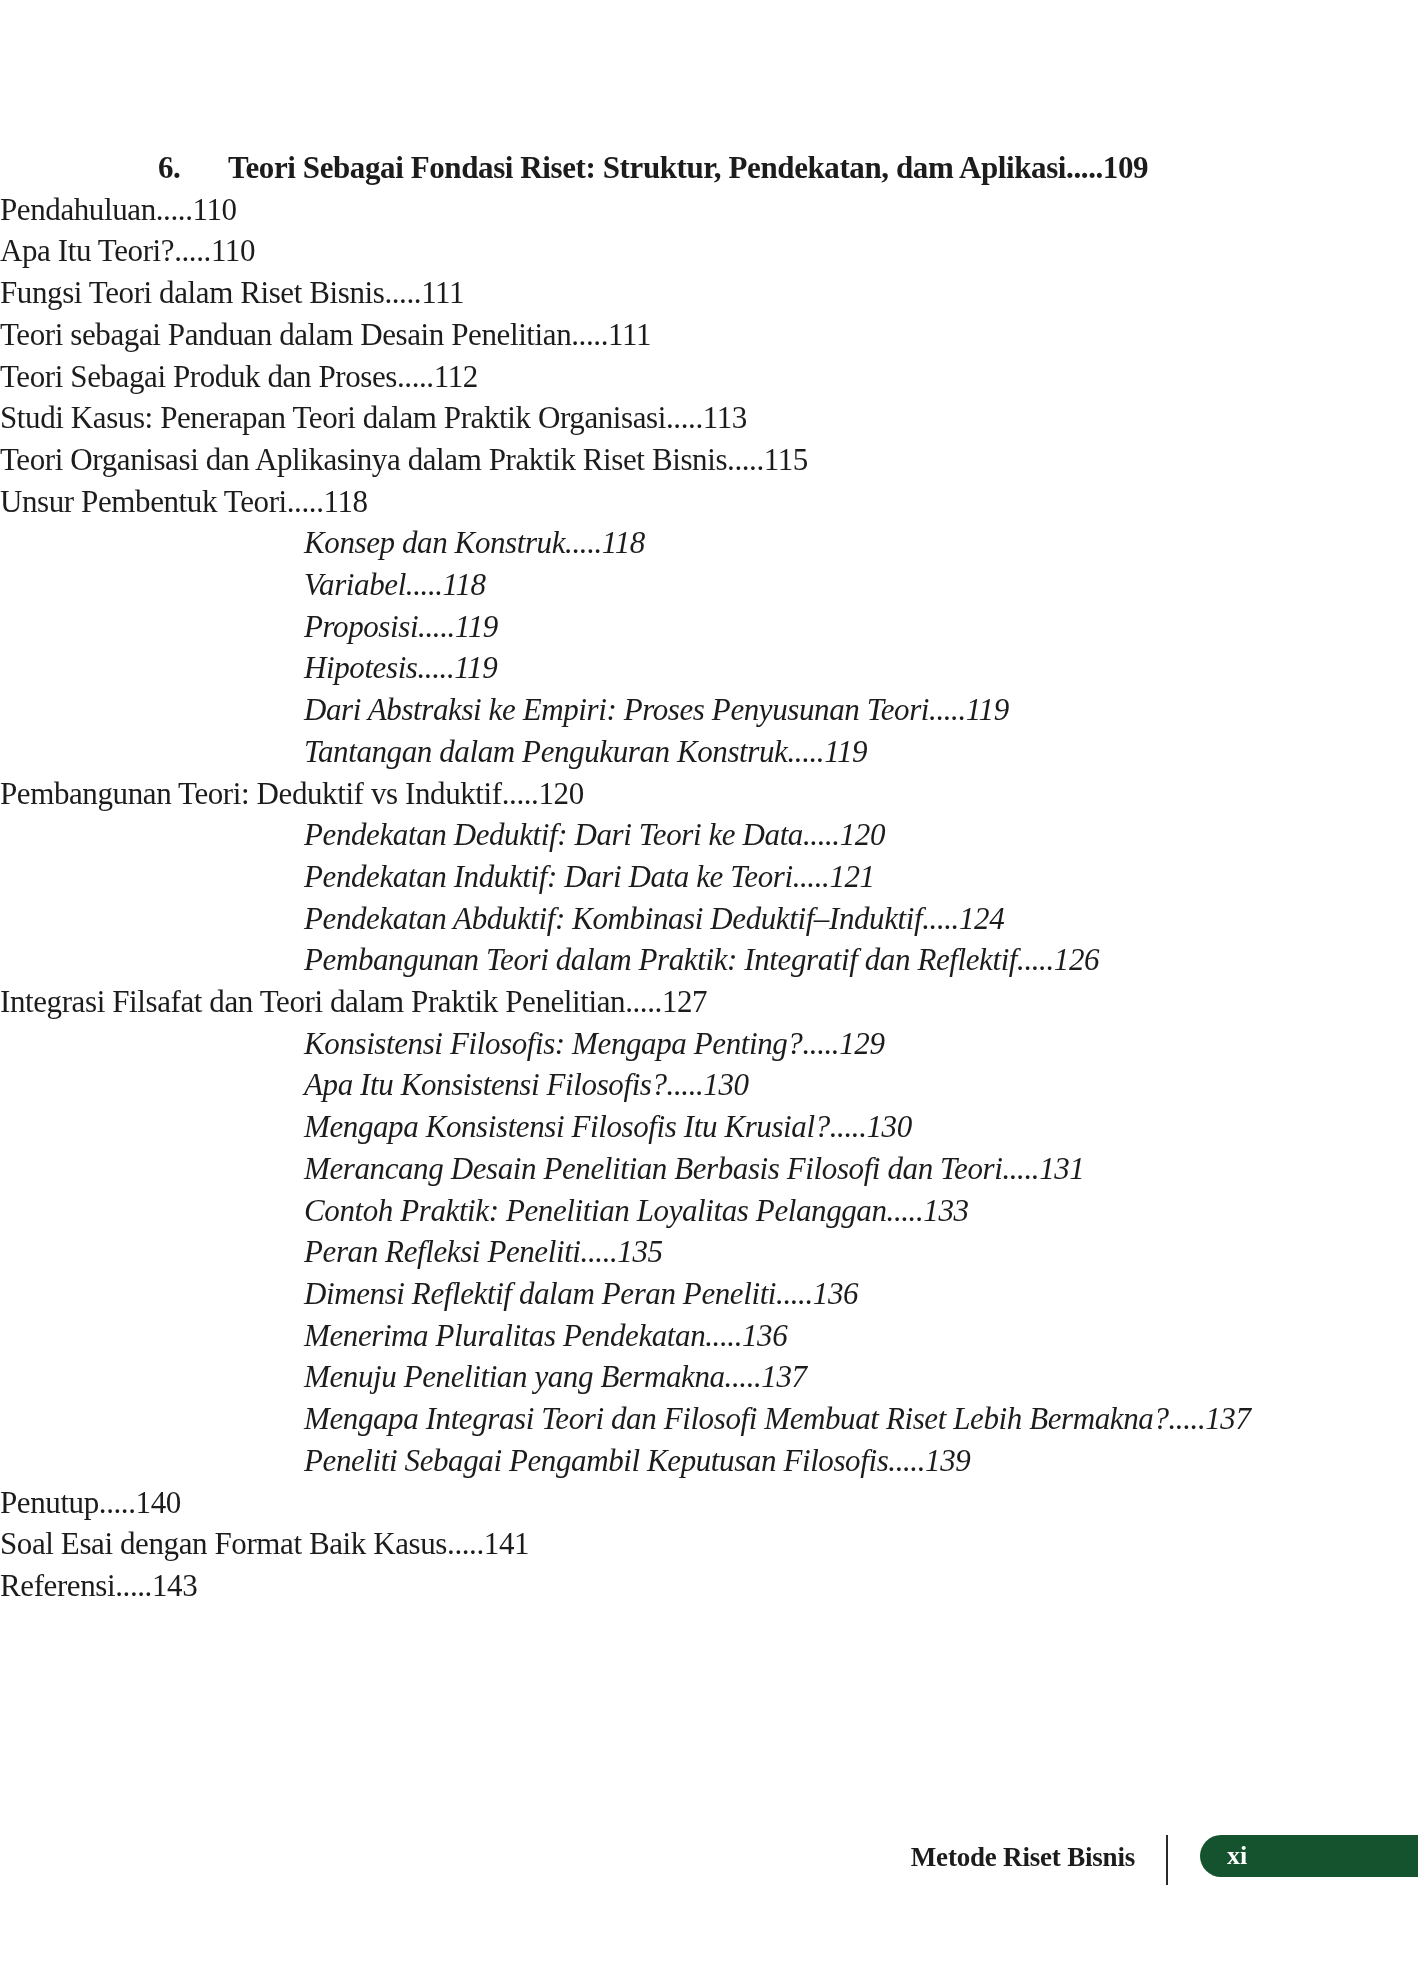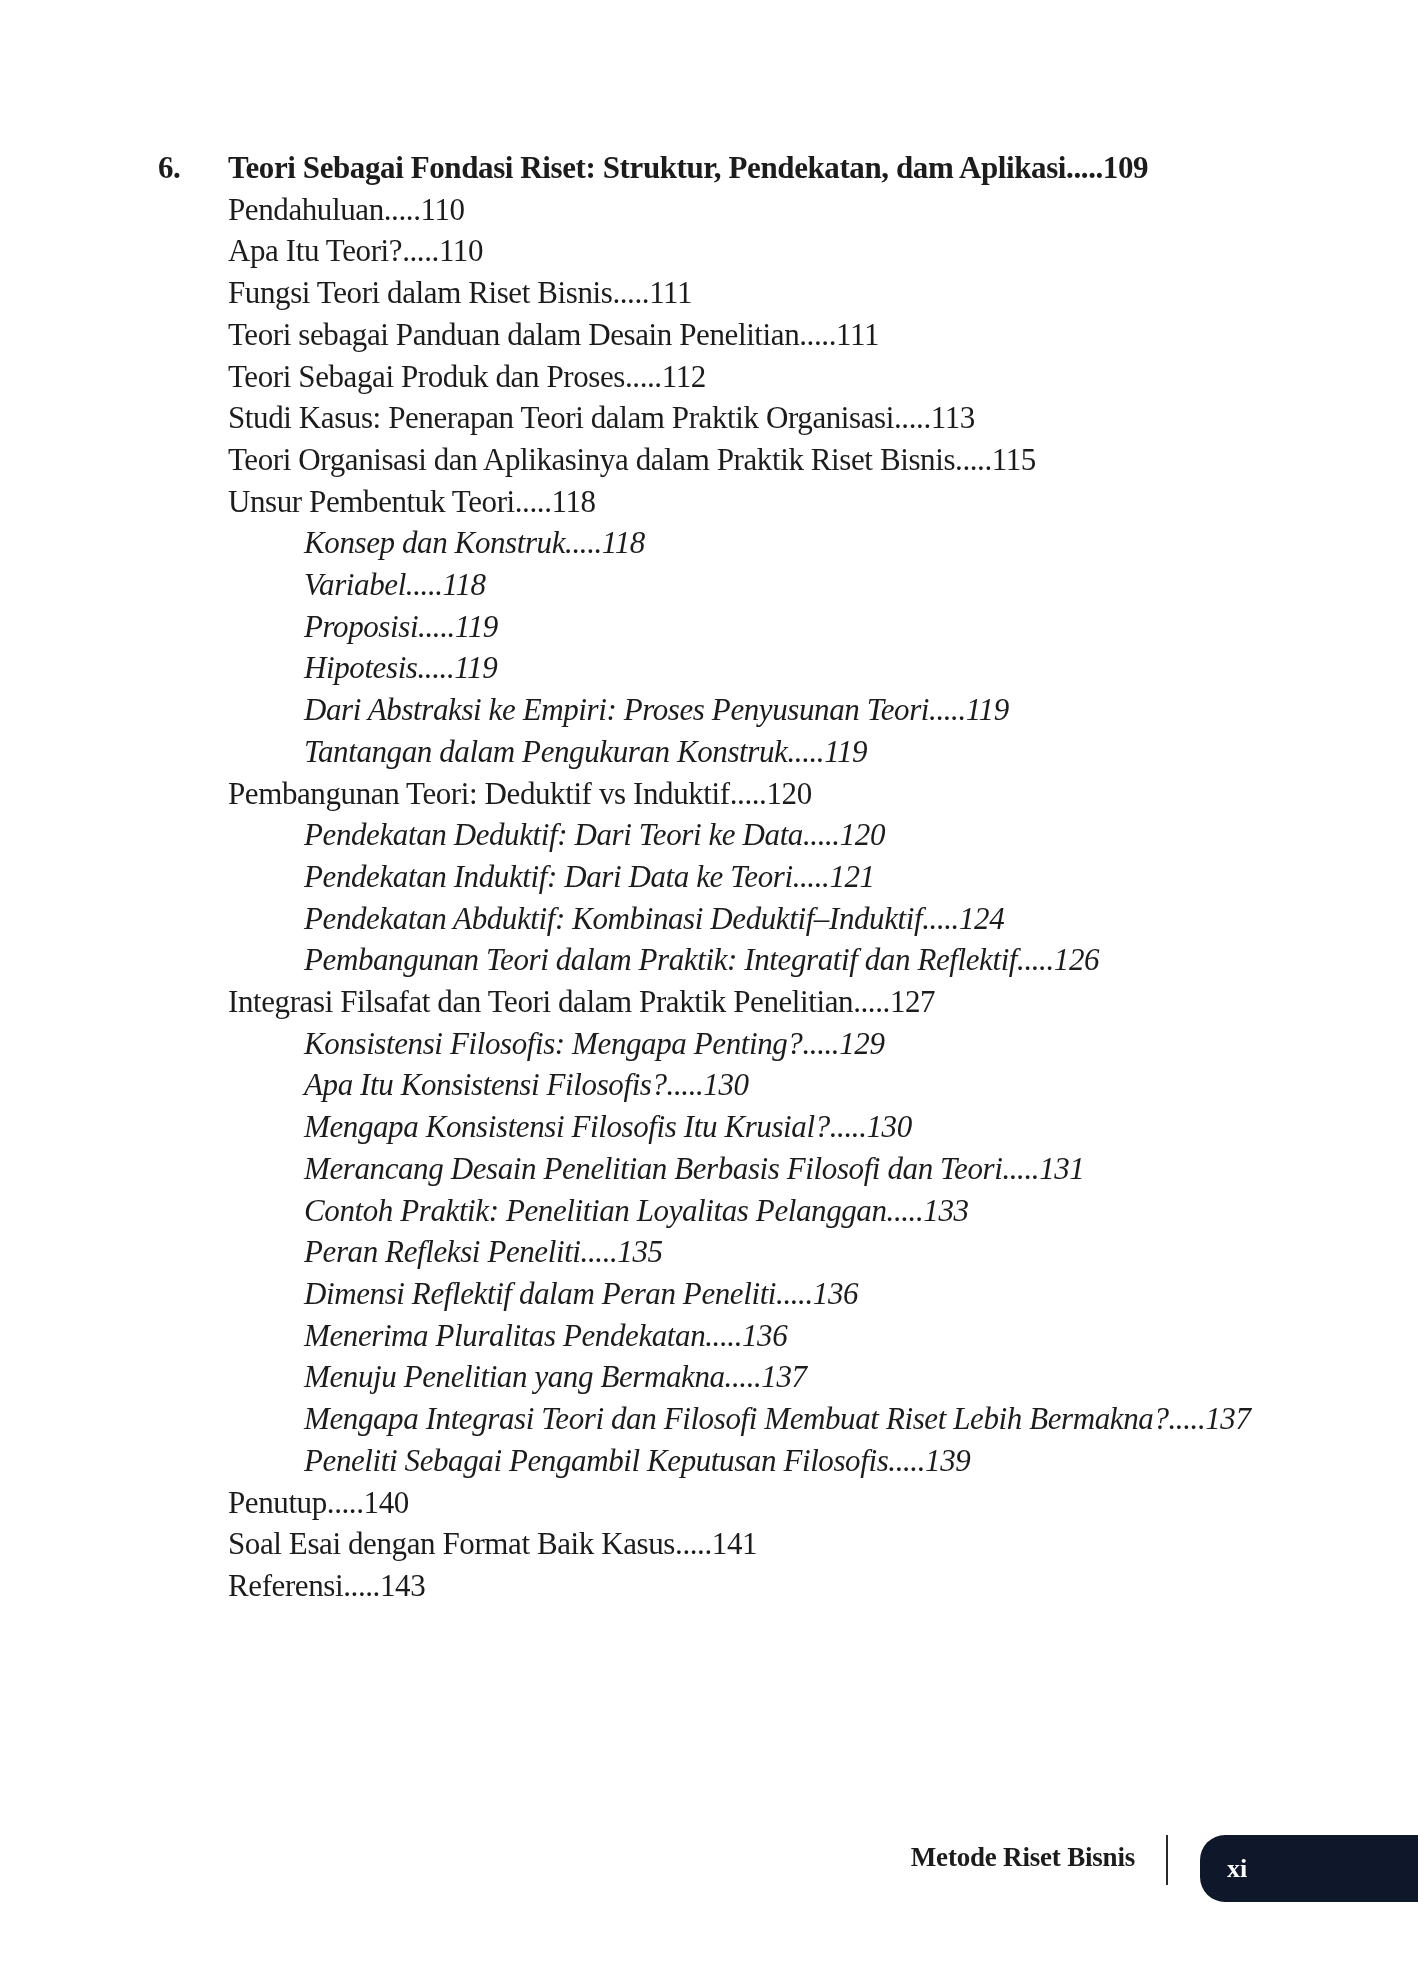--- a/index.html
+++ b/index.html
@@ -32,21 +32,20 @@
     position: relative;
     padding-left: 228px;
     font-weight: bold;
   }
   .toc-row.level-0 .chapter-num {
     position: absolute;
     left: 158px;
     top: 0;
   }
   .toc-row.level-1 {
-    padding-left: 228px;
   }
   .toc-row.level-2 {
     padding-left: 304px;
     font-style: italic;
   }
   .footer-title {
     position: absolute;
     top: 1842px;
     right: 283px;
     font-size: 27px;
@@ -60,22 +59,22 @@
     top: 1835px;
     width: 2px;
     height: 50px;
     background: #2a2a2a;
   }
   .footer-badge {
     position: absolute;
     left: 1200px;
     top: 1835px;
     right: 0;
-    height: 67px;
-    background: #0f172a;
+    height: 42px;
+    background: #14532d;
     border-radius: 25px 0 0 25px;
     display: flex;
     align-items: center;
     padding-left: 27px;
     box-sizing: border-box;
     color: #ffffff;
     font-size: 26px;
     font-weight: bold;
   }
 </style>

